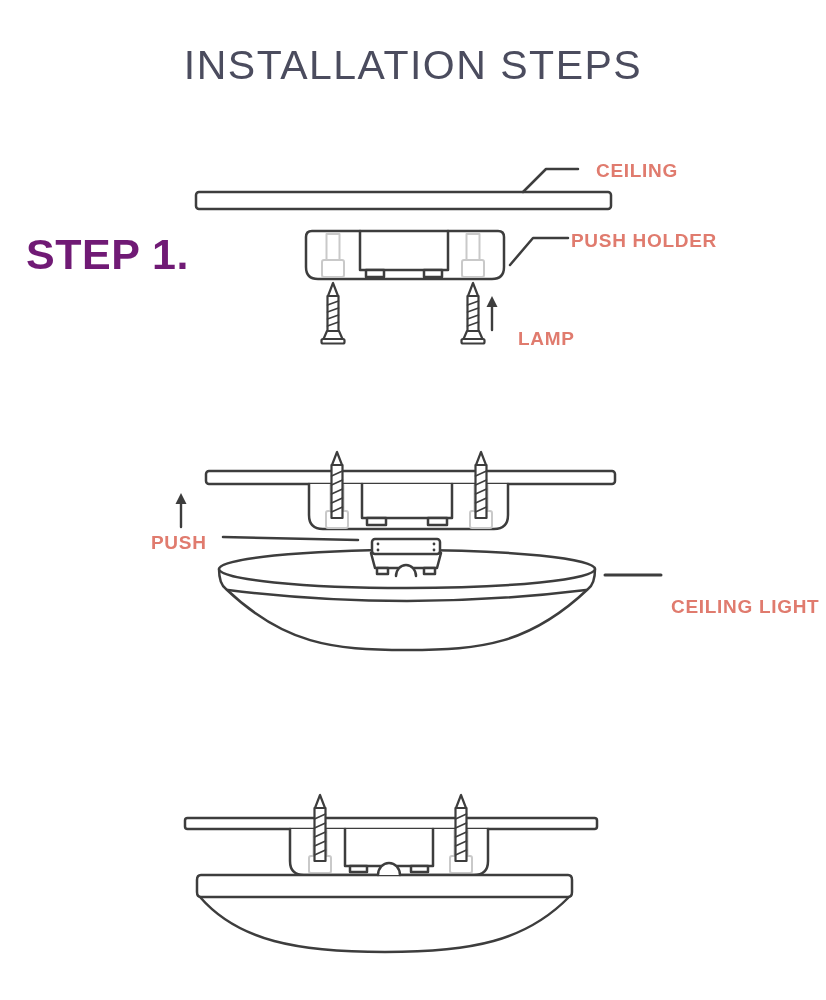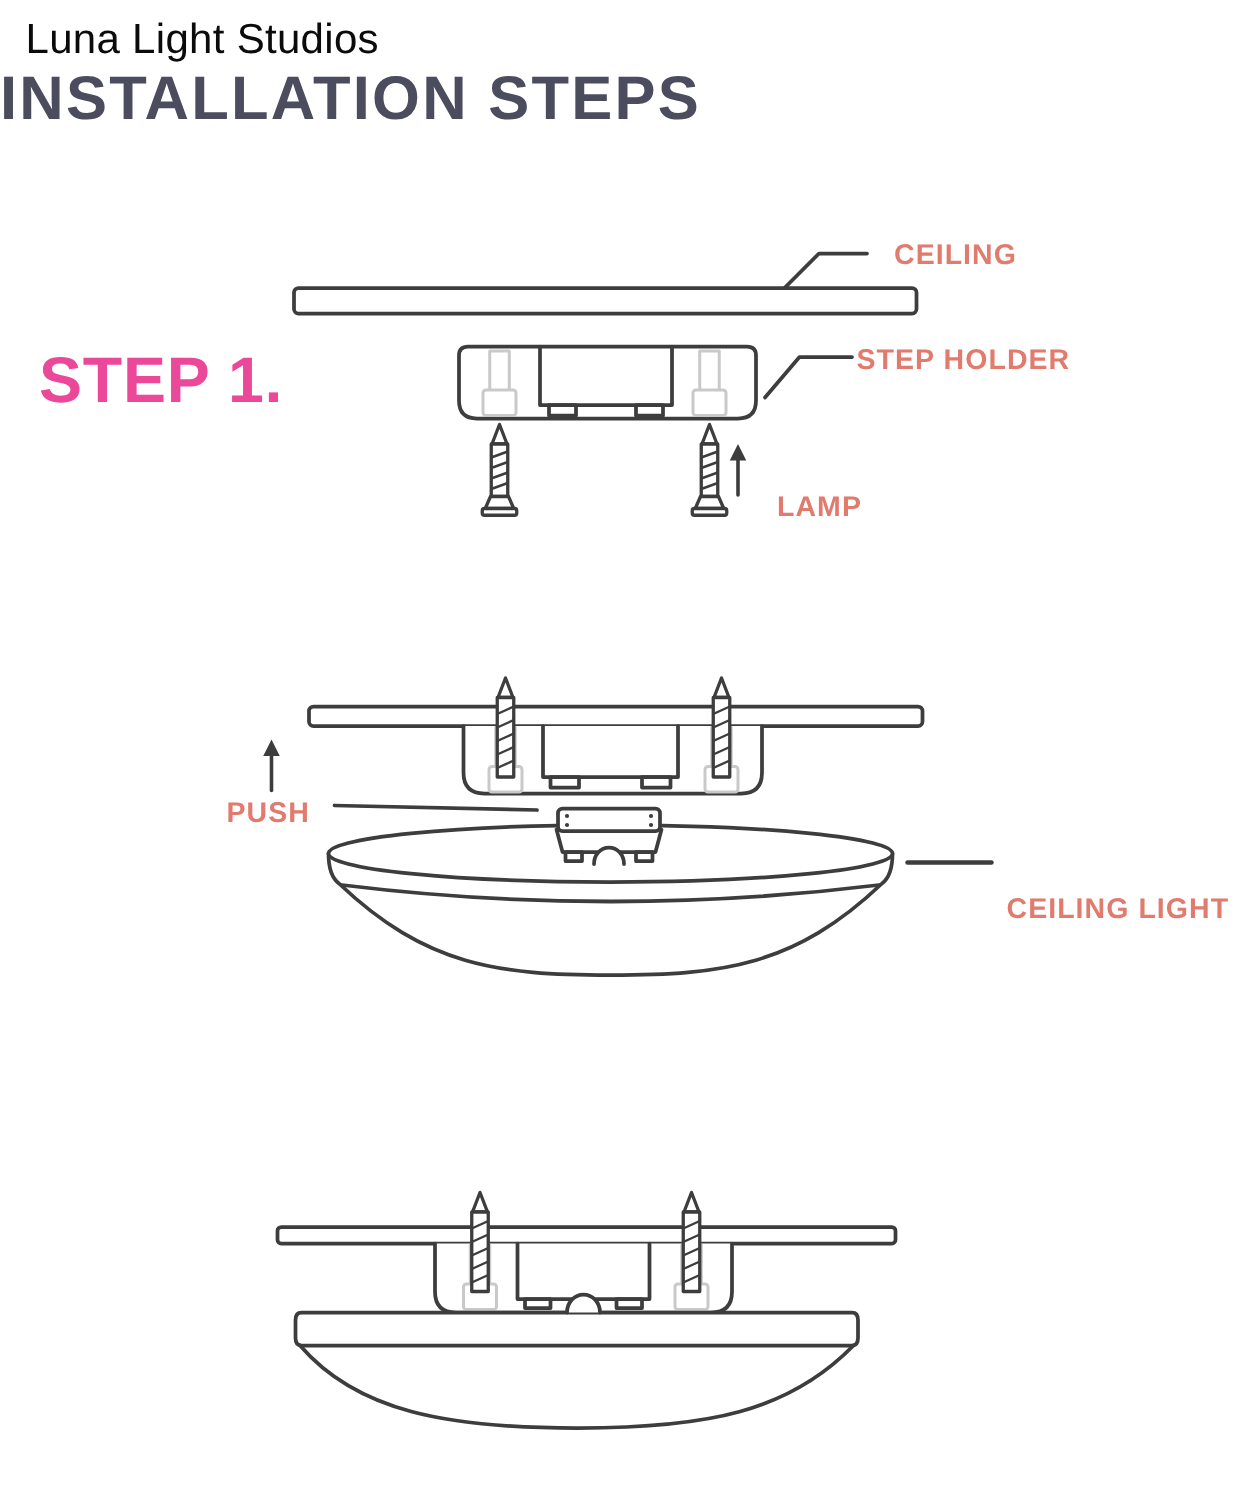--- a/index.html
+++ b/index.html
@@ -6,26 +6,26 @@
   .page{
     position:relative;width:826px;height:1000px;background:#ffffff;
     font-family:"Liberation Sans",sans-serif;overflow:hidden;
   }
   .art{position:absolute;left:0;top:0;width:826px;height:1000px;}
   .brand{
     position:absolute;left:17px;top:10px;font-size:28px;line-height:1.15;
     color:#0b0b0b;font-weight:400;letter-spacing:0.2px;
   }
   .title{
-    position:absolute;left:0;right:0;top:45px;margin:0;
-    font-size:41px;line-height:1;font-weight:700;color:#4b4c5e;letter-spacing:1.5px;
+    position:absolute;left:0;right:0;top:45px;margin:0;text-align:center;
+    font-size:41px;line-height:1;font-weight:400;color:#4b4c5e;letter-spacing:1.5px;
   }
   .step-label{
     position:absolute;font-size:43px;line-height:1;font-weight:800;
-    color:#ec4899;letter-spacing:0.5px;
+    color:#701a75;letter-spacing:0.5px;
   }
   .step-label.s1{left:26px;top:233px;}
   .step-label.s2{left:28px;top:587px;}
   .callout{
     position:absolute;font-size:19px;line-height:1;font-weight:700;
     color:#e07b6e;letter-spacing:0.7px;white-space:nowrap;
   }
   .co-ceiling{left:596px;top:161px;}
   .co-lamp-holder{left:571px;top:231px;}
   .co-screw{left:518px;top:329px;}
@@ -118,24 +118,23 @@
       <use href="#socket" transform="translate(320,873)"></use>
       <use href="#socket" transform="translate(461,873)"></use>
       <use href="#screw-embed" transform="translate(320,795)"></use>
       <use href="#screw-embed" transform="translate(461,795)"></use>
       <path fill="#fff" d="M201,875 L568,875 Q572,875 572,880 L572,892 Q572,897 568,897 L201,897 Q197,897 197,892 L197,880 Q197,875 201,875 Z"></path>
       <path fill="#fff" d="M378,875 A11,12 0 0 1 400,875"></path>
       <path d="M200,897 C238,941 298,952 385,952 C472,952 526,941 569,897"></path>
     </g>
   </svg>
 
-  <div class="brand">Luna Light Studios</div>
   <h1 class="title">INSTALLATION STEPS</h1>
 
   <div class="step-label s1">STEP 1.</div>
 
   <div class="callout co-ceiling">CEILING</div>
-  <div class="callout co-lamp-holder">STEP HOLDER</div>
+  <div class="callout co-lamp-holder">PUSH HOLDER</div>
   <div class="callout co-screw">LAMP</div>
   <div class="callout co-push">PUSH</div>
   <div class="callout co-ceiling-light">CEILING LIGHT</div>
 
 </div>
 
 </body></html>

